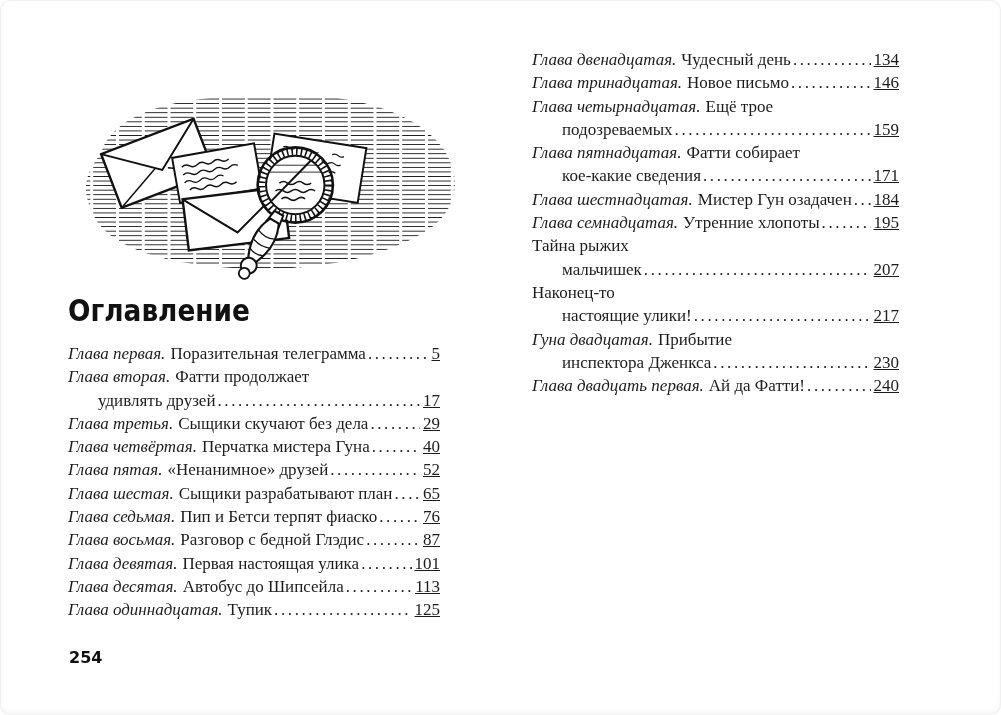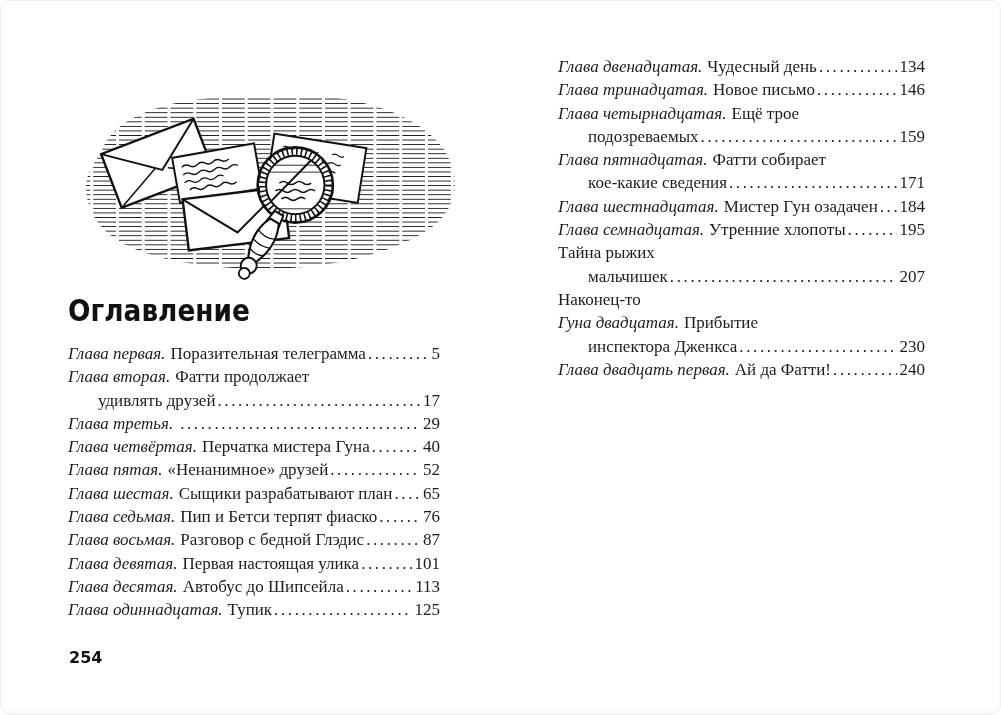--- a/index.html
+++ b/index.html
@@ -33,21 +33,21 @@
     transform: scale(0.88, 1);
     transform-origin: left top;
     white-space: nowrap;
   }
   .toc-col {
     position: absolute;
     font-size: 17px;
     line-height: 23.3px;
   }
   #left-col  { left: 68px;  top: 342px; width: 372px; }
-  #right-col { left: 558px; top: 48px;  width: 367px; margin-top: 7px; }
+  #right-col { left: 532px; top: 48px;  width: 367px; }
   .toc-line {
     display: flex;
     align-items: baseline;
     white-space: nowrap;
     height: 23.3px;
   }
   .toc-line.cont { padding-left: 30px; }
   .chapter { font-style: italic; margin-right: 5px; }
   .leader {
     flex: 1 1 auto;
@@ -58,20 +58,21 @@
     color: #1c1c1c;
   }
   .leader::after {
     content: "..........................................................................................";
     letter-spacing: 2.6px;
   }
   .pagenum {
     flex: 0 0 auto;
     padding-left: 3px;
     text-align: left;
+    text-decoration: underline;
   }
   .folio {
     position: absolute;
     left: 69px; top: 648px;
     font-family: "DejaVu Sans", sans-serif;
     font-weight: 700;
     font-size: 16px;
     color: #111;
   }
 </style>
@@ -161,20 +162,21 @@
         </div>
         <div class="toc-line cont">
           <span class="title">удивлять друзей</span>
           <span class="leader"></span>
           <span class="pagenum">17</span>
         </div>
       </div>
       <div class="toc-entry">
         <div class="toc-line">
           <span class="chapter">Глава третья.</span>
+          <span class="title">Сыщики скучают без дела</span>
           <span class="leader"></span>
           <span class="pagenum">29</span>
         </div>
       </div>
       <div class="toc-entry">
         <div class="toc-line">
           <span class="chapter">Глава четвёртая.</span>
           <span class="title">Перчатка мистера Гуна</span>
           <span class="leader"></span>
           <span class="pagenum">40</span>
@@ -300,20 +302,25 @@
         <div class="toc-line cont">
           <span class="title">мальчишек</span>
           <span class="leader"></span>
           <span class="pagenum">207</span>
         </div>
       </div>
       <div class="toc-entry">
         <div class="toc-line">
           <span class="title">Наконец-то</span>
         </div>
+        <div class="toc-line cont">
+          <span class="title">настоящие улики!</span>
+          <span class="leader"></span>
+          <span class="pagenum">217</span>
+        </div>
       </div>
       <div class="toc-entry">
         <div class="toc-line">
           <span class="chapter">Гуна двадцатая.</span>
           <span class="title">Прибытие</span>
         </div>
         <div class="toc-line cont">
           <span class="title">инспектора Дженкса</span>
           <span class="leader"></span>
           <span class="pagenum">230</span>

